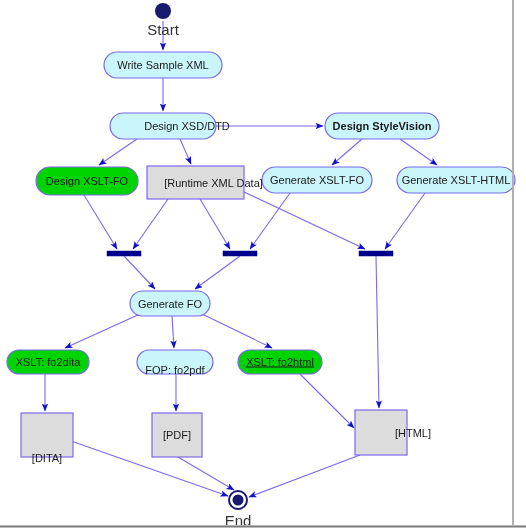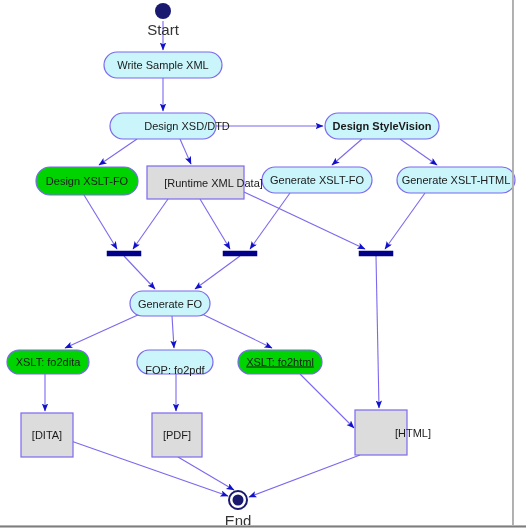--- a/index.html
+++ b/index.html
@@ -142,21 +142,21 @@
       <div class="node-label" style="left: 163px; top: 126px; margin-left: 24px;">Design XSD/DTD</div>
       <div class="node-label" style="left: 382px; top: 126px; font-weight: bold;">Design StyleVision</div>
       <div class="node-label" style="left: 87px; top: 181px;">Design XSLT-FO</div>
       <div class="node-label" style="left: 195.5px; top: 182.5px; padding-left: 36px;">[Runtime XML Data]</div>
       <div class="node-label" style="left: 317px; top: 180px;">Generate XSLT-FO</div>
       <div class="node-label" style="left: 456px; top: 180px;">Generate XSLT-HTML</div>
       <div class="node-label" style="left: 170px; top: 303.5px;">Generate FO</div>
       <div class="node-label" style="left: 48px; top: 362px;">XSLT: fo2dita</div>
       <div class="node-label" style="left: 175px; top: 370px;">FOP: fo2pdf</div>
       <div class="node-label" style="left: 280px; top: 362px; text-decoration: underline;">XSLT: fo2html</div>
-      <div class="node-label" style="left: 47px; top: 435px;">[DITA]</div>
+      <div class="node-label" style="left: 47px; top: 458px;">[DITA]</div>
       <div class="node-label" style="left: 177px; top: 435px;">[PDF]</div>
       <div class="node-label" style="left: 397px; top: 432.5px; margin-left: 16px;">[HTML]</div>
       <div class="endpoint-label" style="left: 163px; top: 21px;">Start</div>
       <div class="endpoint-label" style="left: 238px; top: 512px;">End</div>
     </div>
 
   <div class="frame-line-v"></div>
   <div class="frame-line-h"></div>
 
 </div>

